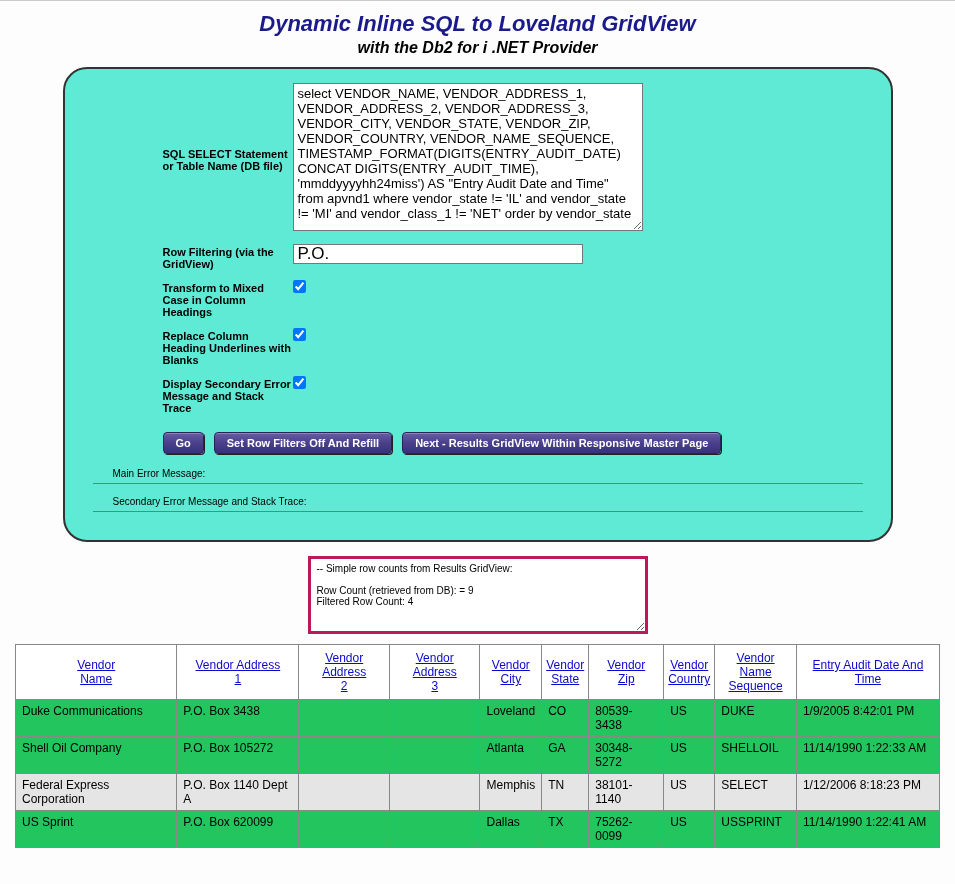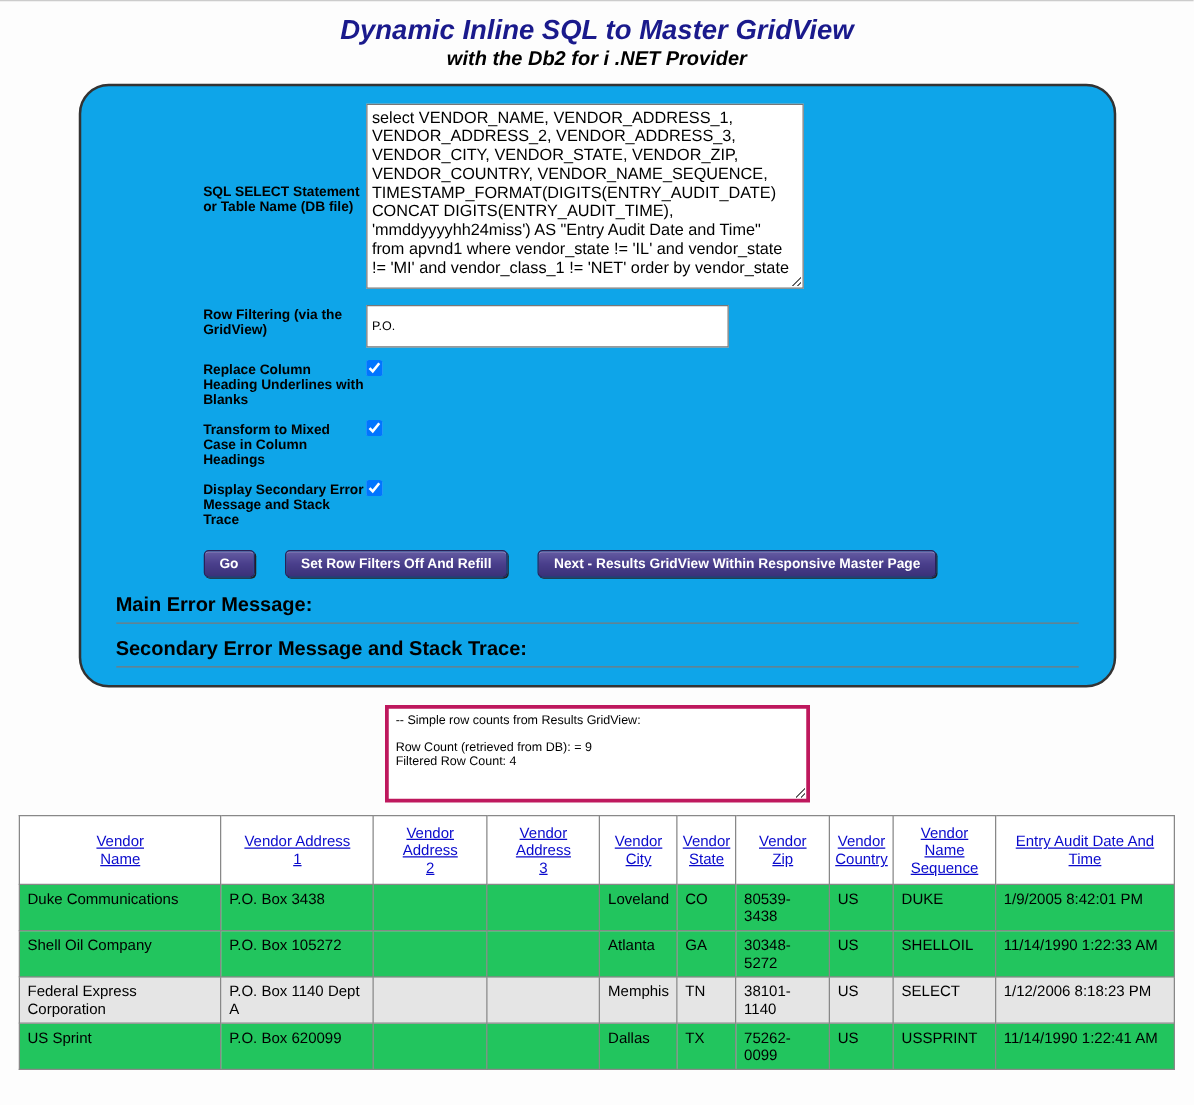--- a/index.html
+++ b/index.html
@@ -29,26 +29,26 @@
     margin: 0;
   }
   .title h2 {
     color: #000000;
     font-size: 16px;
     font-style: italic;
     font-weight: bold;
     margin: 2px 0 10px 0;
   }
   .panel {
-    background: #0ea5e9;
+    background: #5eead4;
     border: 2px solid #333;
     border-radius: 24px;
     width: 830px;
     margin: 0 auto;
-    padding: 14px 28px 10px 28px;
+    padding: 14px 28px 24px 28px;
   }
   .form-row {
     display: flex;
     align-items: flex-start;
     margin-bottom: 10px;
   }
   .form-label {
     width: 200px;
     font-size: 11px;
     font-weight: bold;
@@ -67,52 +67,53 @@
     height: 148px;
     font-family: Arial, Helvetica, sans-serif;
     font-size: 13px;
     padding: 2px 4px;
     border: 1px solid #777;
     background: #fff;
     resize: both;
   }
   input.text-input {
     width: 290px;
-    height: 34px;
-    font-family: Arial, Helvetica, sans-serif;
-    font-size: 10px;
+    height: 20px;
+    font-family: Arial, Helvetica, sans-serif;
+    font-size: 17px;
     padding: 2px 4px;
     border: 1px solid #777;
     background: #fff;
   }
   input[type="checkbox"] {
     margin: 0;
   }
   .button-row {
     display: flex;
-    gap: 24px;
+    gap: 10px;
     align-items: center;
     padding: 8px 0 6px 70px;
   }
   .btn {
     background: linear-gradient(#655da3, #4a3f8c 50%, #3a3178);
     color: #fff;
     font-size: 11px;
     font-weight: bold;
     border: 1px solid #2a2158;
     border-radius: 4px;
     padding: 4px 12px;
     cursor: pointer;
     box-shadow: 1px 1px 0 #222, inset 0 1px 0 rgba(255,255,255,0.25);
   }
   .msg-row {
-    font-size: 16px;
-    font-weight: bold;
+    font-size: 10px;
+    font-weight: normal;
     color: #000;
     padding: 8px 0 2px 0;
+    margin-left: 20px;
   }
   hr.line {
     border: none;
     border-top: 1px solid #7a7a7a;
     margin: 2px 0 4px 0;
   }
   .counts-box {
     display: block;
     width: 340px;
     height: 78px;
@@ -152,49 +153,49 @@
   }
   tr.row-norm td {
     background: #e5e5e5;
   }
 </style>
 </head>
 <body>
 
 <div class="page">
   <div class="title">
-    <h1>Dynamic Inline SQL to Master GridView</h1>
+    <h1>Dynamic Inline SQL to Loveland GridView</h1>
     <h2>with the Db2 for i .NET Provider</h2>
   </div>
 
   <div class="panel">
 
     <div class="form-row">
       <div class="form-label form-label-center">SQL SELECT Statement or Table Name (DB file)</div>
       <div class="form-field">
         <textarea class="sql-input" style="">select VENDOR_NAME, VENDOR_ADDRESS_1, VENDOR_ADDRESS_2, VENDOR_ADDRESS_3, VENDOR_CITY, VENDOR_STATE, VENDOR_ZIP, VENDOR_COUNTRY, VENDOR_NAME_SEQUENCE, TIMESTAMP_FORMAT(DIGITS(ENTRY_AUDIT_DATE) CONCAT DIGITS(ENTRY_AUDIT_TIME), 'mmddyyyyhh24miss') AS "Entry Audit Date and Time" from apvnd1 where vendor_state != 'IL' and vendor_state != 'MI' and vendor_class_1 != 'NET' order by vendor_state</textarea>
       </div>
     </div>
 
     <div class="form-row">
       <div class="form-label">Row Filtering (via the GridView)</div>
       <div class="form-field">
         <input type="text" class="text-input" value="P.O." style="">
       </div>
     </div>
 
     <div class="form-row">
+      <div class="form-label">Transform to Mixed Case in Column Headings</div>
+      <div class="form-field">
+        <input type="checkbox" checked="" style="">
+      </div>
+    </div>
+
+    <div class="form-row">
       <div class="form-label">Replace Column Heading Underlines with Blanks</div>
-      <div class="form-field">
-        <input type="checkbox" checked="" style="">
-      </div>
-    </div>
-
-    <div class="form-row">
-      <div class="form-label">Transform to Mixed Case in Column Headings</div>
       <div class="form-field">
         <input type="checkbox" checked="" style="">
       </div>
     </div>
 
     <div class="form-row">
       <div class="form-label">Display Secondary Error Message and Stack Trace</div>
       <div class="form-field">
         <input type="checkbox" checked="" style="">
       </div>

